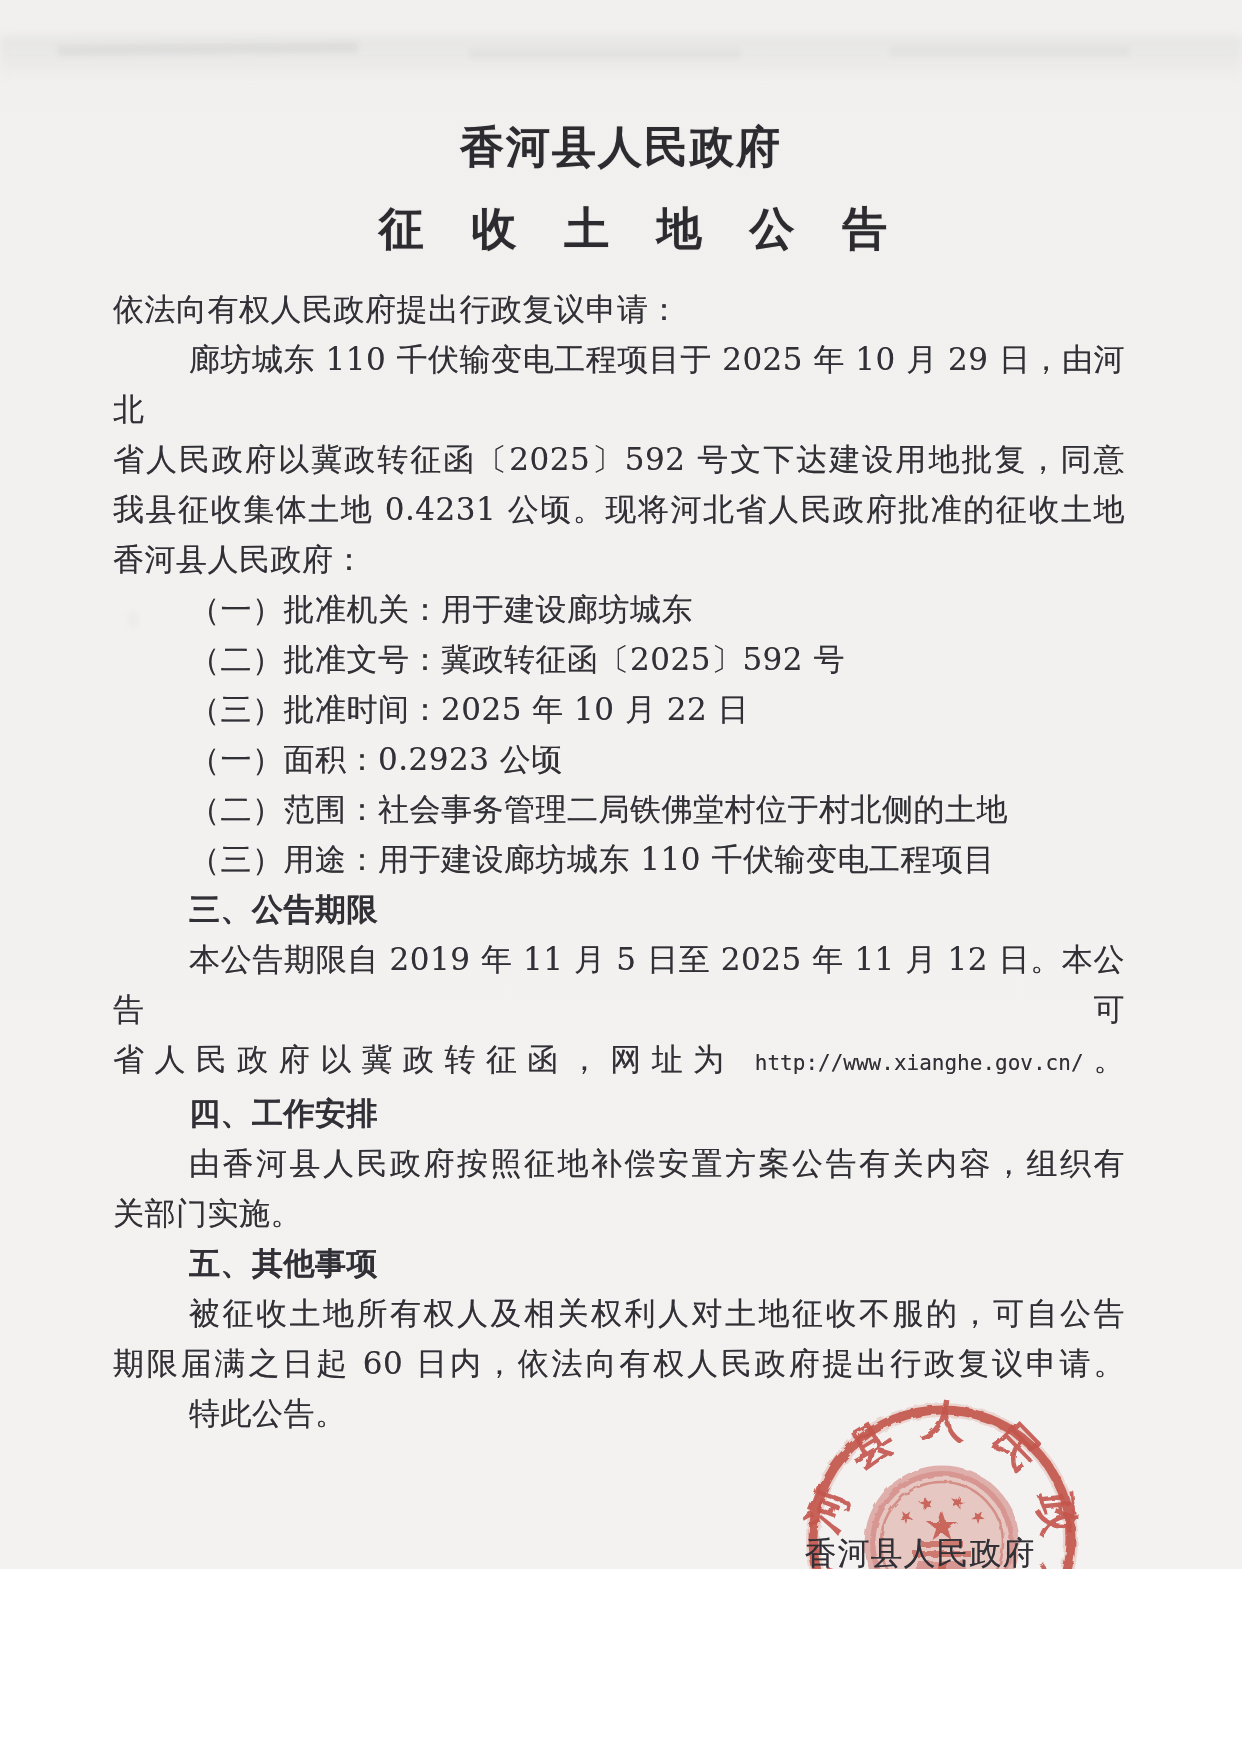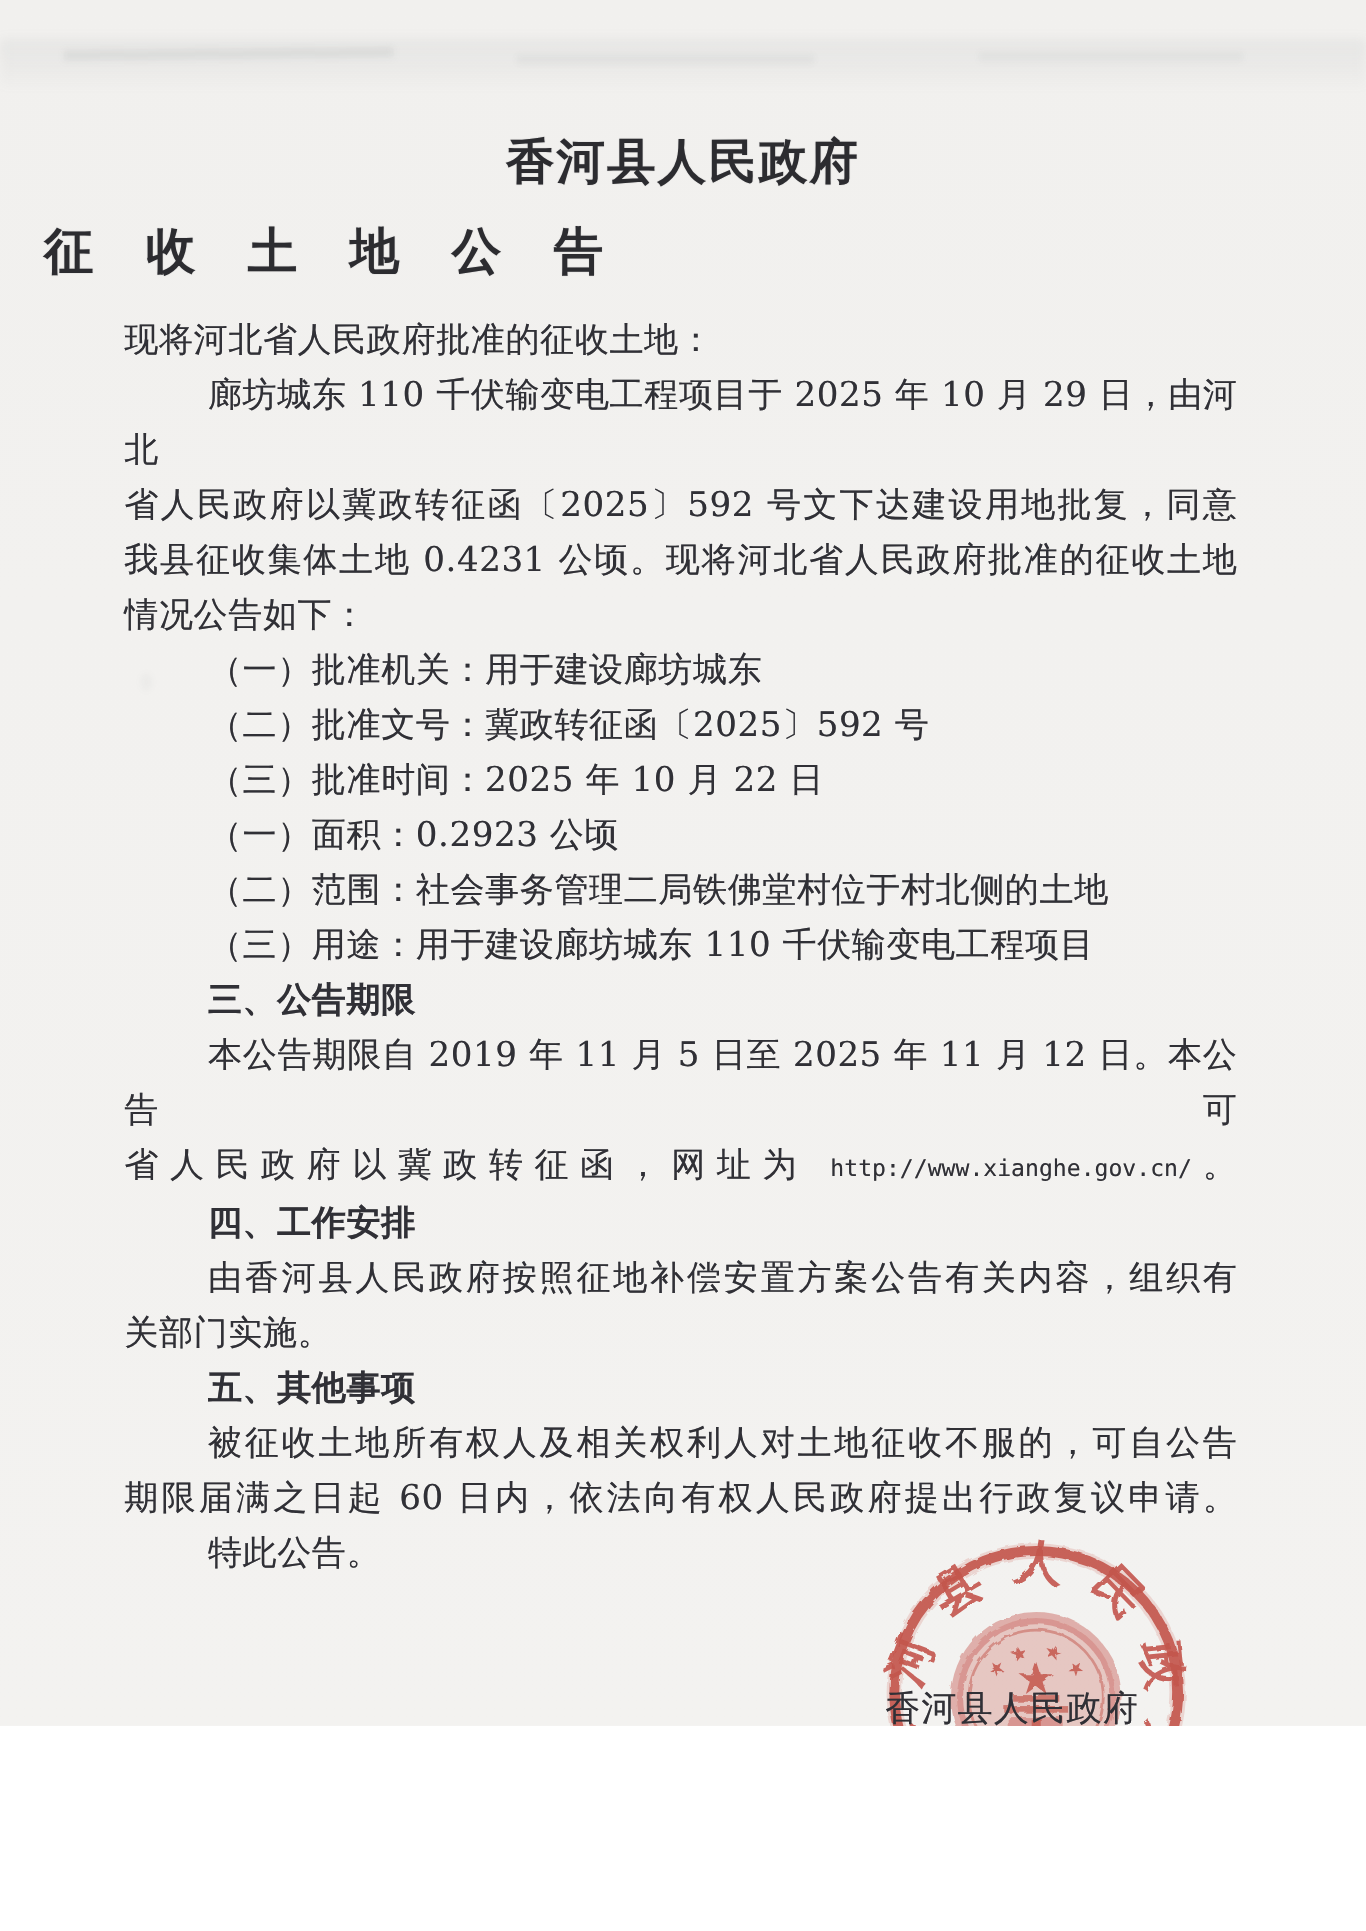--- a/index.html
+++ b/index.html
@@ -35,20 +35,21 @@
     padding-top: 118px;
     text-align: center;
     font-size: 44px;
     font-weight: bold;
     letter-spacing: 2px;
     color: #2c2c30;
     text-shadow: 0 0 1px rgba(44,44,48,0.35);
   }
   .title2 {
     margin-top: 22px;
+    text-align: center;
     font-size: 45px;
     font-weight: bold;
     letter-spacing: 16px;
     text-indent: 16px;
     color: #2c2c30;
     text-shadow: 0 0 1px rgba(44,44,48,0.35);
     padding-left: 24px;
   }
 
   .body-text {
@@ -108,26 +109,26 @@
   <div class="scan-band"></div>
   <div class="smudge s1"></div>
   <div class="smudge s2"></div>
   <div class="smudge s3"></div>
   <div class="smudge s4"></div>
 
   <div class="title1">香河县人民政府</div>
   <div class="title2">征 收 土 地 公 告</div>
 
   <div class="body-text">
-    <div class="line">现将河北省人民政府批准的征收土地：</div>
+    <div class="line">依法向有权人民政府提出行政复议申请：</div>
 
     <div class="line indent stretch">廊坊城东 110 千伏输变电工程项目于 2025 年 10 月 29 日，由河北</div>
     <div class="line stretch">省人民政府以冀政转征函〔2025〕592 号文下达建设用地批复，同意</div>
     <div class="line stretch">我县征收集体土地 0.4231 公顷。现将河北省人民政府批准的征收土地</div>
-    <div class="line">情况公告如下：</div>
+    <div class="line">香河县人民政府：</div>
 
     <div class="line indent">（一）批准机关：用于建设廊坊城东</div>
     <div class="line indent">（二）批准文号：冀政转征函〔2025〕592 号</div>
     <div class="line indent">（三）批准时间：2025 年 10 月 22 日</div>
 
     <div class="line indent">（一）面积：0.2923 公顷</div>
     <div class="line indent">（二）范围：社会事务管理二局铁佛堂村位于村北侧的土地</div>
     <div class="line indent">（三）用途：用于建设廊坊城东 110 千伏输变电工程项目</div>
 
     <div class="line indent heading">三、公告期限</div>

